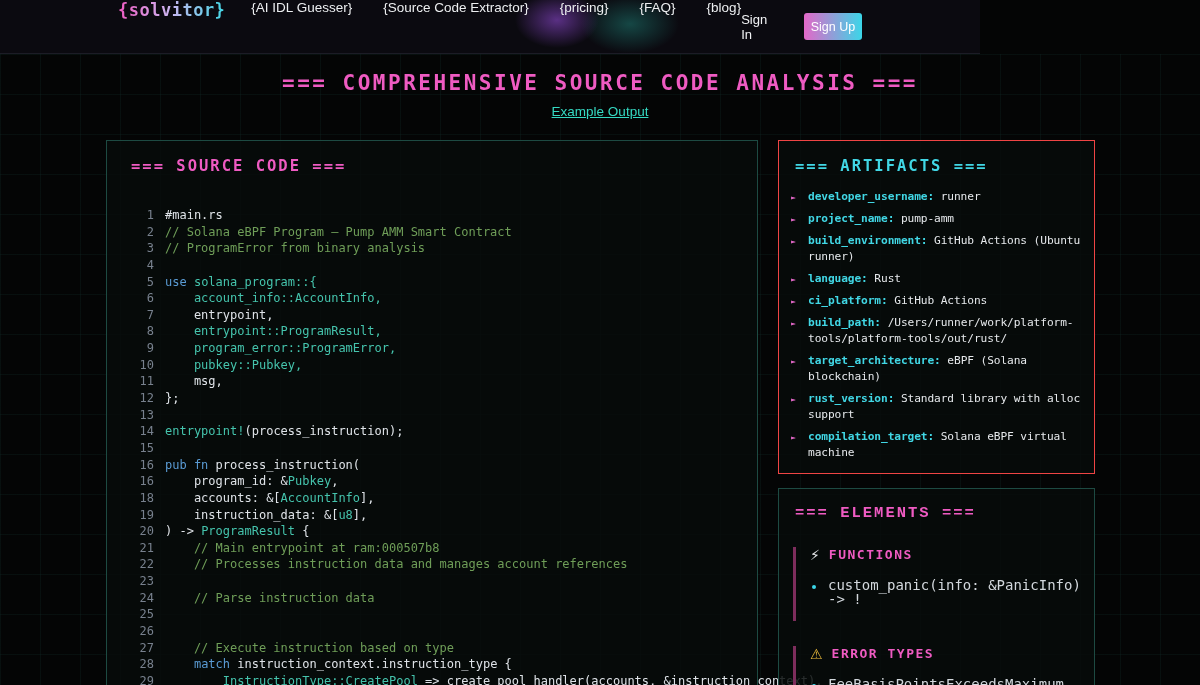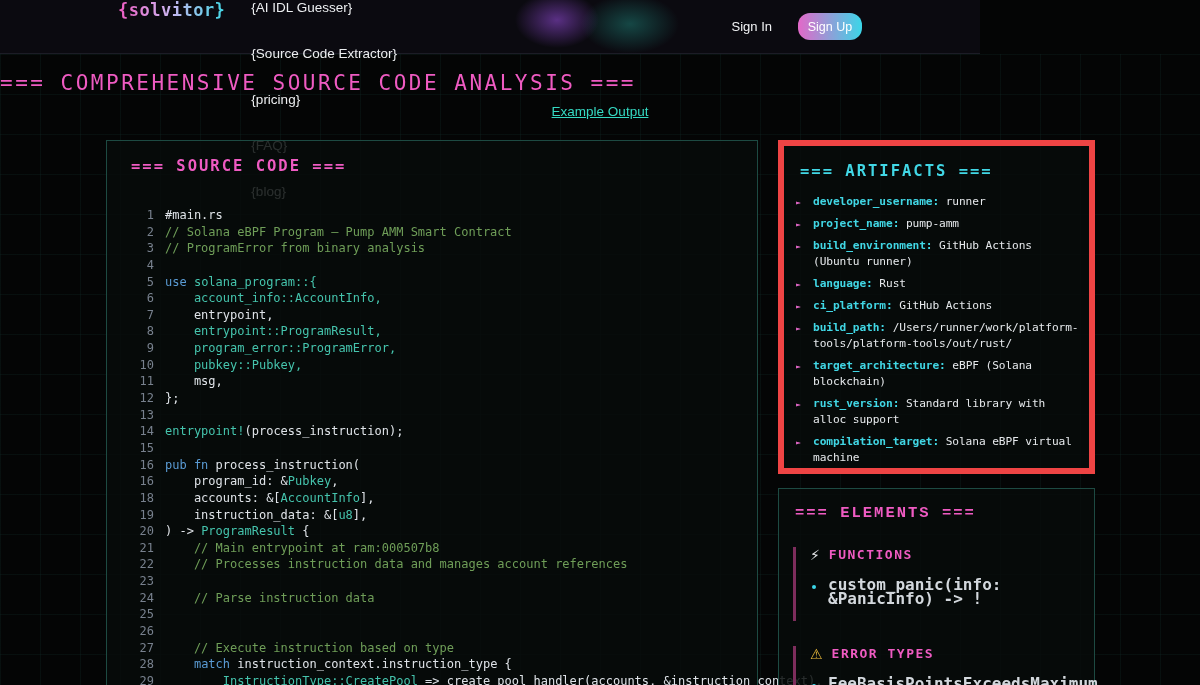--- a/index.html
+++ b/index.html
@@ -24,37 +24,37 @@
       #0b0a10;
     border-bottom:1px solid #1c1c26;
     display:flex; 
   }
   .nav-logo {
     margin-left:118px; font-size:17px; font-weight:bold; letter-spacing:0.5px;
     background:linear-gradient(90deg, var(--pink) 0%, #cdb4f0 48%, var(--cyan) 100%);
     -webkit-background-clip:text; background-clip:text; color:transparent;
     cursor:pointer; white-space:nowrap;
   }
-  .nav-items { display:flex; gap:31px; margin-left:26px;flex-direction:column; }
+  .nav-items { display:flex; gap:31px; margin-left:26px; }
   .nav-item {
     font-family:"Liberation Sans", sans-serif; font-size:13.5px; color:#eceef0;
     cursor:pointer; white-space:nowrap;
   }
   .nav-right { margin-left:auto; margin-right:118px; display:flex; align-items:center; gap:26px; }
   .signin { font-family:"Liberation Sans", sans-serif; font-size:13px; color:#f2f3f5; cursor:pointer; }
   .signup {
-    width:64px; height:27px; border:none; border-radius:12px; cursor:pointer;
+    width:64px; height:27px; border:none; border-radius:3px; cursor:pointer;
     font-family:"Liberation Sans", sans-serif; font-size:12.5px; color:#ffffff;
     background:linear-gradient(90deg, var(--pink2), var(--cyan2));
   }
 
   
   .page-title {
-    position:absolute; top:71px; left:0; width:1200px; 
-    font-size:21px; font-weight:normal; letter-spacing:2.5px; color:var(--pink);
+    position:absolute; top:71px; left:0; width:1200px; text-align:center;
+    font-size:21px; font-weight:bold; letter-spacing:2.5px; color:var(--pink);
   }
   .page-subtitle {
     position:absolute; top:104px; left:0; width:1200px; text-align:center;
     font-family:"Liberation Sans", sans-serif; font-size:13.5px; color:var(--tealtxt);text-decoration:underline;
   }
 
   
   .panel { position:absolute; background:rgba(7,12,11,0.85); }
   .panel-title { font-size:15.5px; font-weight:bold; letter-spacing:2px; }
 
@@ -63,40 +63,40 @@
 
   .code-area { position:absolute; left:0; top:66px; width:100%; }
   .code-line { height:16.65px; line-height:16.65px; font-size:12px; white-space:pre; display:flex; }
   .code-num { width:47px; text-align:right; color:#78818e; flex:none; }
   .code-txt { padding-left:11px; }
   .tok-p { color:#dfe3e8; }
   .tok-k { color:var(--kw); }
   .tok-t { color:var(--ty); }
   .tok-c { color:var(--cm); }
 
-  .artifacts-panel { left:778px; top:140px; width:317px; height:334px; border:6px solid #ef4444; }
+  .artifacts-panel { left:778px; top:140px; width:317px; height:334px; border:1px solid #ef4444; }
   .artifacts-panel .panel-title { color:var(--cyan); margin:16px 0 0 16px; }
   .artifact-list { margin-top:14px; }
   .artifact-item { position:relative; padding:0 6px 0 29px; margin-bottom:6px;
     font-size:11.2px; line-height:16px; letter-spacing:-0.1px; overflow-wrap:break-word; }
   .artifact-arrow { position:absolute; left:12px; top:1px; color:var(--pink2); font-size:8px; }
   .artifact-key { color:var(--cyan); font-weight:bold; }
   .artifact-value { color:#e6e9ec; }
 
   .elements-panel { left:778px; top:488px; width:317px; height:320px; border:1px solid #1d4a42; }
   .elements-panel .panel-title { color:var(--pink); margin:15px 0 0 16px;font-family:Liberation Mono, monospace; }
   .el-section { border-left:3px solid #7d2d5c; margin:25px 0 0 14px; padding:0 8px 2px 14px; }
   .el-head { display:flex; align-items:center; gap:9px; }
   .el-icon { font-family:"DejaVu Sans", sans-serif; font-size:14px; line-height:1; }
   .el-icon.lightning-icon { color:#e8eaec; }
   .el-icon.warning-icon { color:var(--warn); }
   .el-label { color:var(--pink); font-size:13px; font-weight:bold; letter-spacing:1.5px; }
   .el-items { margin-top:16px; }
   .el-item { position:relative; padding-left:18px; margin-bottom:13px;
-    font-size:16px; color:#d3d8dd; line-height:14px;font-weight:bold; }
+    font-size:14px; color:#d3d8dd; line-height:14px; }
   .el-dot { position:absolute; left:2px; top:7px; width:4px; height:4px; border-radius:50%;
     background:var(--cyan2); }
 </style>
 </head>
 <body>
 
 <div class="content-bg"></div>
 
 <nav class="nav">
   <div class="nav-logo">{solvitor}</div>

